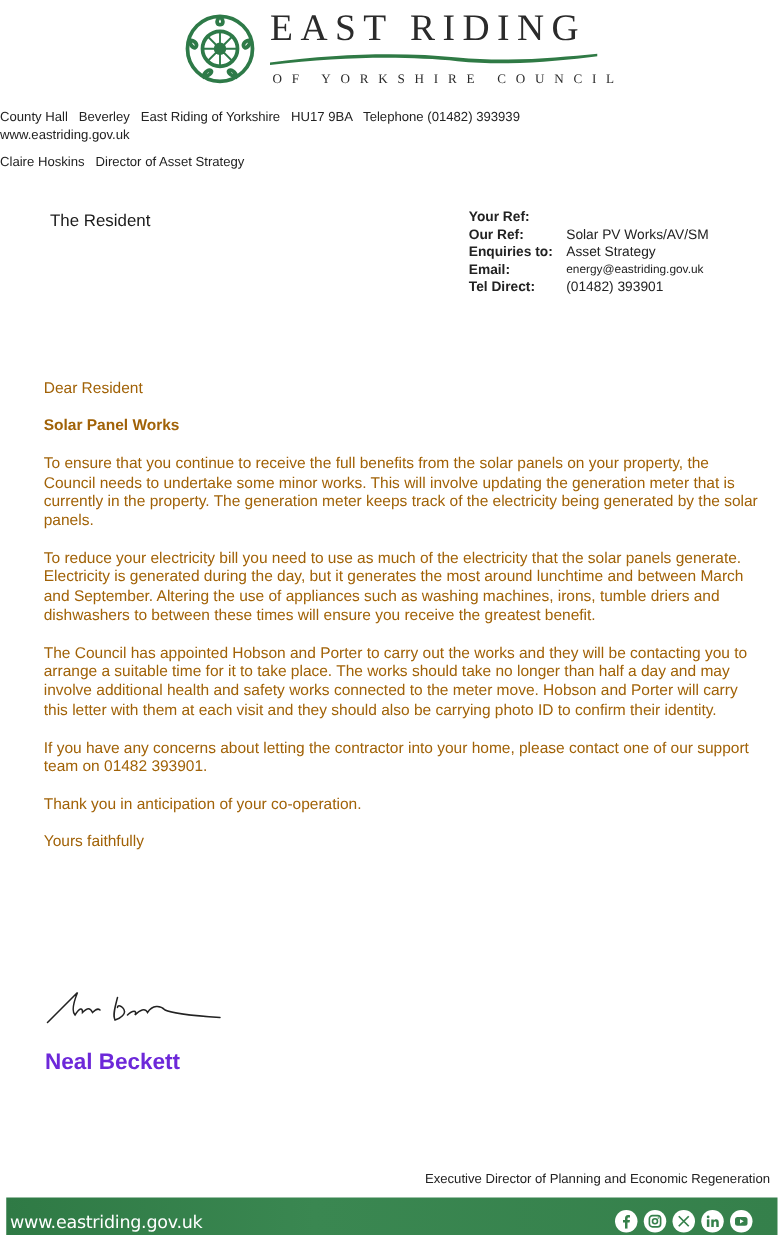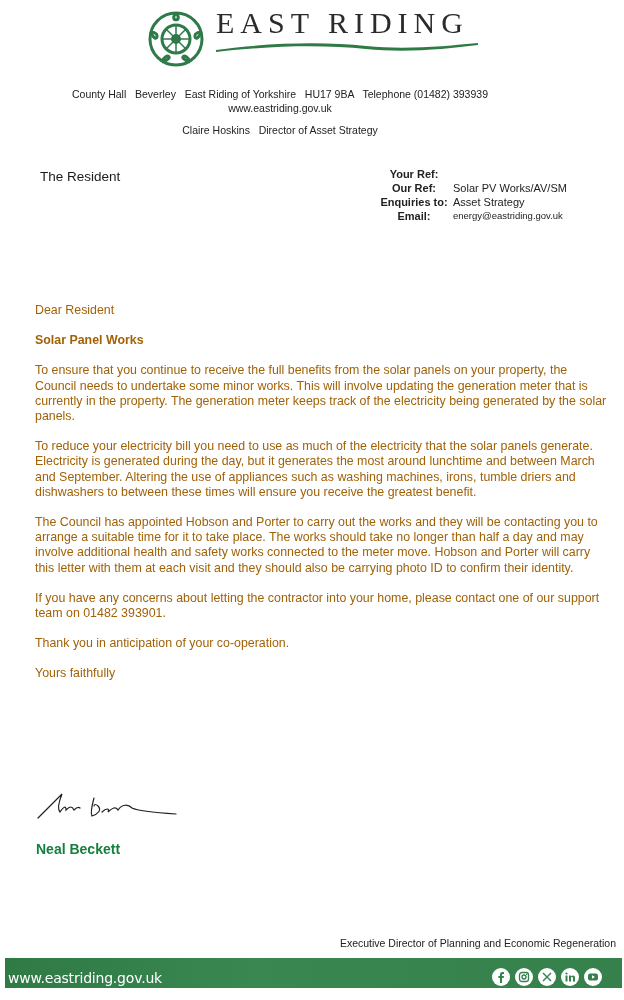--- a/index.html
+++ b/index.html
@@ -5,40 +5,40 @@
   * { box-sizing: border-box; margin: 0; padding: 0; }
   html, body { width: 624px; height: 1000px; background: #ffffff; overflow: hidden; }
   body { position: relative; font-family: "Liberation Sans", sans-serif; color: #1a1a1a; }
 
   .header { position: absolute; left: 0; top: 0; width: 576px; height: 80px; text-align: center; }
   .crest { position: absolute; left: 146px; top: 8px; width: 60px; height: 62px; }
   .logo-title { position: absolute; left: 216px; top: 6px; font-family: "Liberation Serif", serif; font-size: 30px; letter-spacing: 6px; color: #2b2b2b; }
   .logo-swoosh { position: absolute; left: 216px; top: 40px; width: 262px; height: 14px; }
   .logo-sub { position: absolute; left: 218px; top: 58px; font-family: "Liberation Serif", serif; font-size: 10.5px; letter-spacing: 7.8px; color: #2b2b2b; }
 
-  .address { position: absolute; left: 0; width: 560px; text-align: center; font-size: 10.5px; color: #222; }
+  .address { position: absolute; left: 0; width: 560px; font-size: 10.5px; color: #222; }
   .address.l1 { top: 88px; left: 0; }
   .address.l2 { top: 102px; }
   .address.l3 { top: 124px; }
 
   .recipient { position: absolute; left: 40px; top: 169px; font-size: 13.5px; }
 
-  .refs { position: absolute; left: 375px; top: 167px; font-size: 11px; text-align: center; }
+  .refs { position: absolute; left: 375px; top: 167px; font-size: 11px; }
   .ref-row { display: flex; height: 14px; line-height: 14px; }
   .ref-label { width: 78px; font-weight: bold; color: #222; }
   .ref-value { color: #222; }
   .ref-value.small { font-size: 9.5px; }
 
   .body { position: absolute; left: 35px; top: 303px; width: 575px; font-size: 12.4px; line-height: 15.2px; color: #a16207; }
   .body p { margin-bottom: 15px; }
   .body .subject { font-weight: bold; }
   .body .bold { font-weight: normal; }
 
   .signature { position: absolute; left: 36px; top: 788px; width: 150px; height: 36px; }
-  .signer { position: absolute; left: 36px; top: 841px; font-size: 14px; line-height: 16px; font-weight: bold; color: #15803d; }
+  .signer { position: absolute; left: 36px; top: 841px; font-size: 18px; line-height: 16px; font-weight: bold; color: #6d28d9; }
 
   .footer-note { position: absolute; right: 8px; top: 937px; font-size: 10.5px; color: #222; }
   .footer-bar { position: absolute; left: 5px; top: 958px; width: 617px; height: 30px; background: linear-gradient(90deg, #2f7a45 0%, #3a8751 40%, #35804b 100%); }
   .footer-url { position: absolute; left: 3px; top: 12px; font-family: "DejaVu Sans", sans-serif; font-size: 14px; color: #ffffff; letter-spacing: -0.2px; }
   .social { position: absolute; right: 20px; top: 10px; display: flex; gap: 5px; }
   .social-icon { width: 18px; height: 18px; border-radius: 50%; background: #ffffff; display: flex; align-items: center; justify-content: center; }
   .social-icon svg { width: 12px; height: 12px; }
 </style>
 </head>
 <body>
@@ -54,20 +54,21 @@
       <circle cx="30" cy="31" r="5"></circle>
     </g>
     <g fill="none" stroke="#2e7a48" stroke-width="1.5">
       <path d="M30 17 L30 45 M16 31 L44 31 M20 21 L40 41 M40 21 L20 41"></path>
     </g>
   </svg>
   <div class="logo-title">EAST RIDING</div>
   <svg class="logo-swoosh" viewBox="0 0 262 14" preserveAspectRatio="none">
     <path d="M0 10 C60 2, 110 2, 150 6 C190 10, 230 6, 262 3 L262 5 C230 9, 190 13, 150 9 C110 5, 60 5, 0 12 Z" fill="#2f7a45"></path>
   </svg>
+  <div class="logo-sub">OF YORKSHIRE COUNCIL</div>
 </div>
 
 <div class="address l1" style="white-space: pre;">County Hall   Beverley   East Riding of Yorkshire   HU17 9BA   Telephone (01482) 393939</div>
 <div class="address l2">www.eastriding.gov.uk</div>
 <div class="address l3" style="white-space: pre;">Claire Hoskins   Director of Asset Strategy</div>
 
 <div class="recipient">The Resident</div>
 
 <div class="refs">
   <div class="ref-row">
@@ -78,20 +79,24 @@
     <span class="ref-label">Our Ref:</span>
     <span class="ref-value">Solar PV Works/AV/SM</span>
   </div>
   <div class="ref-row">
     <span class="ref-label">Enquiries to:</span>
     <span class="ref-value">Asset Strategy</span>
   </div>
   <div class="ref-row">
     <span class="ref-label">Email:</span>
     <span class="ref-value small">energy@eastriding.gov.uk</span>
+  </div>
+  <div class="ref-row">
+    <span class="ref-label">Tel Direct:</span>
+    <span class="ref-value">(01482) 393901</span>
   </div>
 </div>
 
 <div class="body">
   <p>Dear Resident</p>
   <p class="subject">Solar Panel Works</p>
   <p>To ensure that you continue to receive the full benefits from the solar panels on your property, the Council needs to undertake some minor works.  This will involve updating the generation meter that is currently in the property.  The generation meter keeps track of the electricity being generated by the solar panels.</p>
   <p>To reduce your electricity bill you need to use as much of the electricity that the solar panels generate.  Electricity is generated during the day, but it generates the most around lunchtime and between March and September.  Altering the use of appliances such as washing machines, irons, tumble driers and dishwashers to between these times will ensure you receive the greatest benefit.</p>
   <p>The Council has appointed Hobson and Porter to carry out the works and they will be contacting you to arrange a suitable time for it to take place.  The works should take no longer than half a day and may involve additional health and safety works connected to the meter move.  Hobson and Porter will carry this letter with them at each visit and they should also be carrying photo ID to confirm their identity.</p>
   <p class="bold">If you have any concerns about letting the contractor into your home, please contact one of our support team on 01482 393901.</p>

